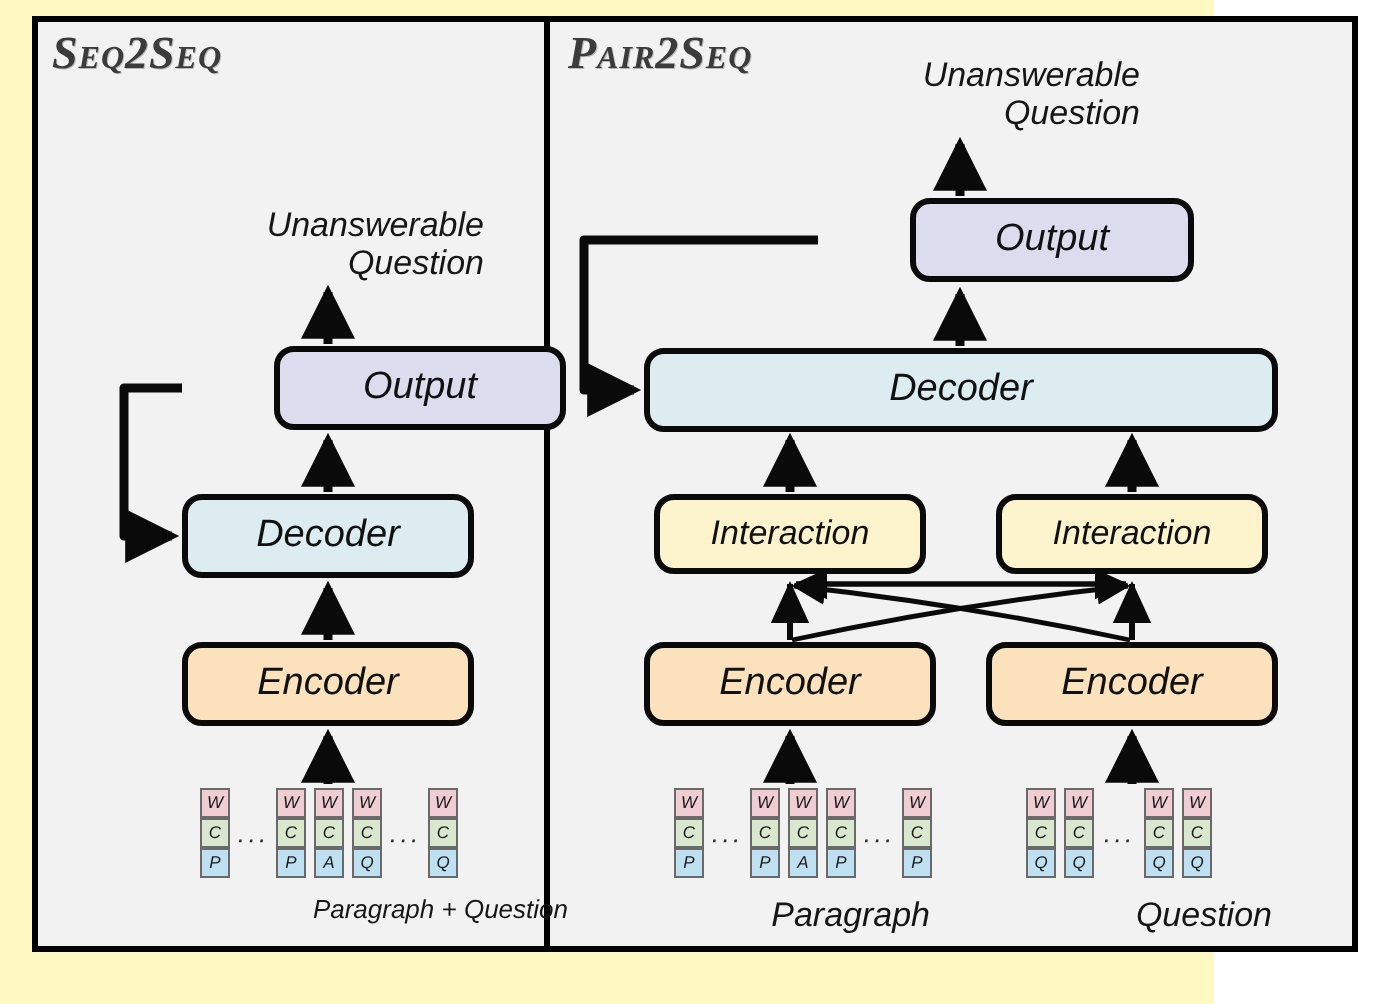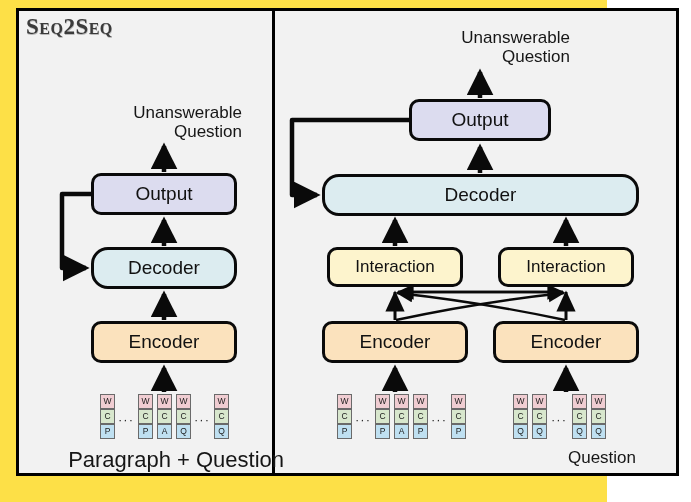--- a/index.html
+++ b/index.html
@@ -8,21 +8,22 @@
     background: #ffffff;
     width: 691px;
     height: 502px;
     overflow: hidden;
     font-family: "Liberation Sans", sans-serif;
   }
   #figure {
     position: relative;
     width: 607px;
     height: 502px;
-    background: #fde047;
+    background: #fef9c3;
+    font-style: italic;
   }
   #frame {
     position: absolute;
     left: 16px;
     top: 8px;
     width: 663px;
     height: 468px;
     background: #f2f2f2;
     border: 3px solid #000000;
     box-sizing: border-box;
@@ -53,22 +54,22 @@
     box-sizing: border-box;
     border: 3px solid #0a0a0a;
     border-radius: 10px;
     display: flex;
     align-items: center;
     justify-content: center;
     font-family: "Liberation Sans", sans-serif;
     color: #111111;
     white-space: nowrap;
   }
-  .n-output { background: #dcdcef; }
-  .n-decoder { background: #dcecf0; border-radius: 17px; }
+  .n-output { background: #dcdcef; margin-left: 46px; }
+  .n-decoder { background: #dcecf0; }
   .n-encoder { background: #fbe2bd; }
   .n-interaction { background: #fdf4cd; justify-content: center; }
 
   .plain-label {
     position: absolute;
     text-align: right;
     color: #161616;
     font-family: "Liberation Sans", sans-serif;
     line-height: 1.12;
     white-space: pre-line;
@@ -158,22 +159,23 @@
     <div class="cell cell-c">C</div>
     <div class="cell cell-q">Q</div>
   </div>
   <div class="ell" style="left:194px; top:412px;">···</div>
   <div class="tok" style="left:214px; top:394px;">
     <div class="cell cell-w">W</div>
     <div class="cell cell-c">C</div>
     <div class="cell cell-q">Q</div>
   </div>
 
-  <div class="plain-label" style="left:44px; top:448px; width:240px; font-size:22px;">Paragraph + Question</div>
-
+  <div class="plain-label" style="left:44px; top:448px; width:240px; font-size:13px;">Paragraph + Question</div>
+
+  <div class="panel-title" id="title-right">Pair2Seq</div>
 
   <div class="plain-label" style="left:390px; top:28px; width:180px; font-size:17px;">Unanswerable
 Question</div>
 
   <div class="node n-output" style="left:409px; top:99px; width:142px; height:42px; font-size:19px;">
     <span>Output</span>
   </div>
 
   <div class="node n-decoder" style="left:322px; top:174px; width:317px; height:42px; font-size:19px;">
     <span>Decoder</span>
@@ -238,20 +240,21 @@
     <div class="cell cell-w">W</div>
     <div class="cell cell-c">C</div>
     <div class="cell cell-q">Q</div>
   </div>
   <div class="tok" style="left:591px; top:394px;">
     <div class="cell cell-w">W</div>
     <div class="cell cell-c">C</div>
     <div class="cell cell-q">Q</div>
   </div>
 
+  <div class="plain-label" style="left:325px; top:448px; width:140px; font-size:17px;">Paragraph</div>
 
   <div class="plain-label" style="left:496px; top:448px; width:140px; font-size:17px;">Question</div>
 
   <svg class="arrows" viewBox="0 0 691 502">
     <defs>
       <marker id="ah" markerWidth="7" markerHeight="7" refX="5.2" refY="3" orient="auto" markerUnits="strokeWidth">
         <path d="M0,0 L6,3 L0,6 z" fill="#0a0a0a"></path>
       </marker>
       <marker id="ah-thin" markerWidth="9" markerHeight="9" refX="6.5" refY="3.2" orient="auto" markerUnits="strokeWidth">
         <path d="M0,0 L7,3.2 L0,6.4 z" fill="#0a0a0a"></path>

